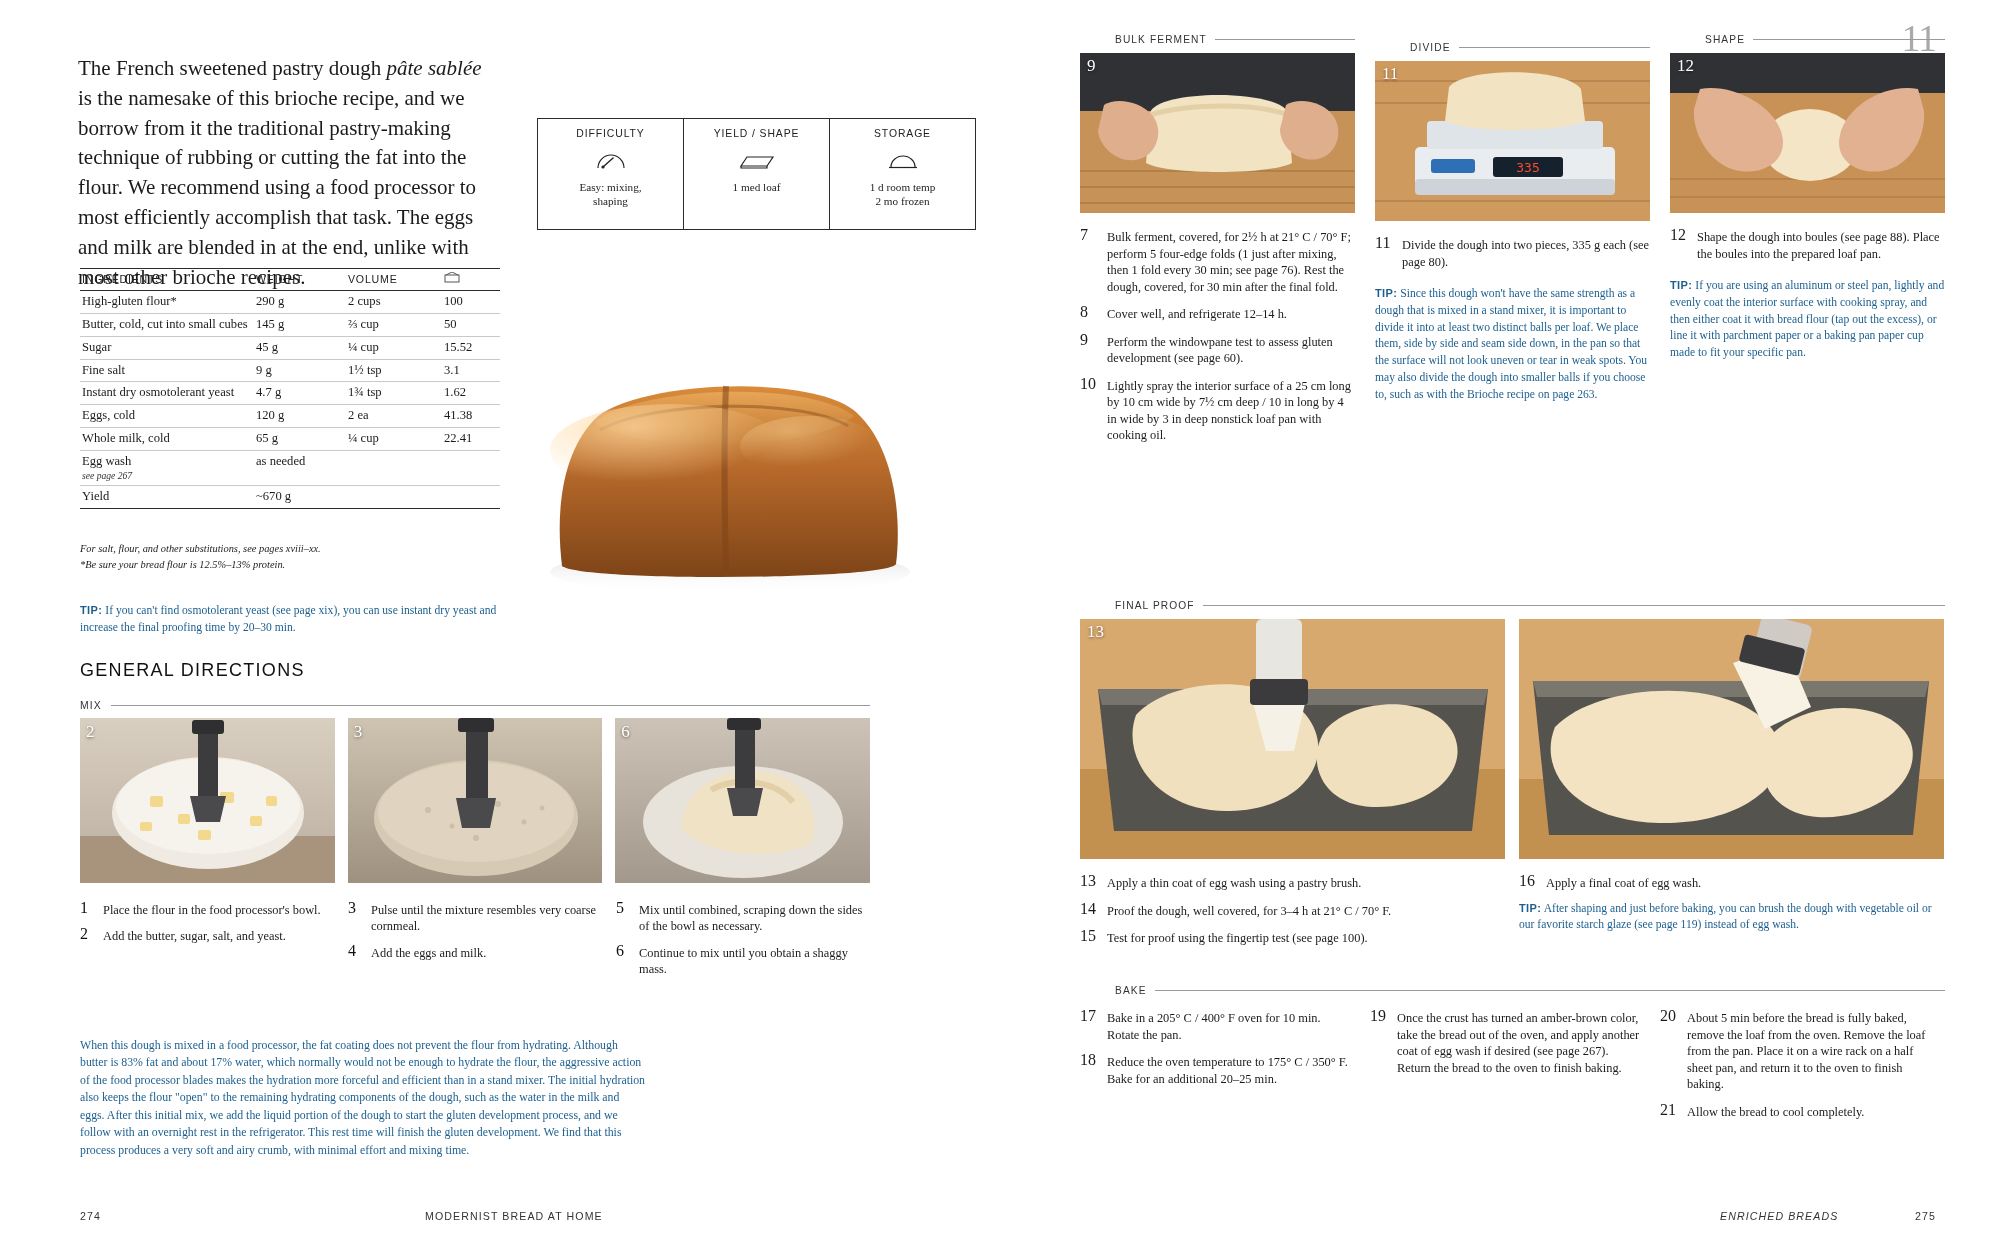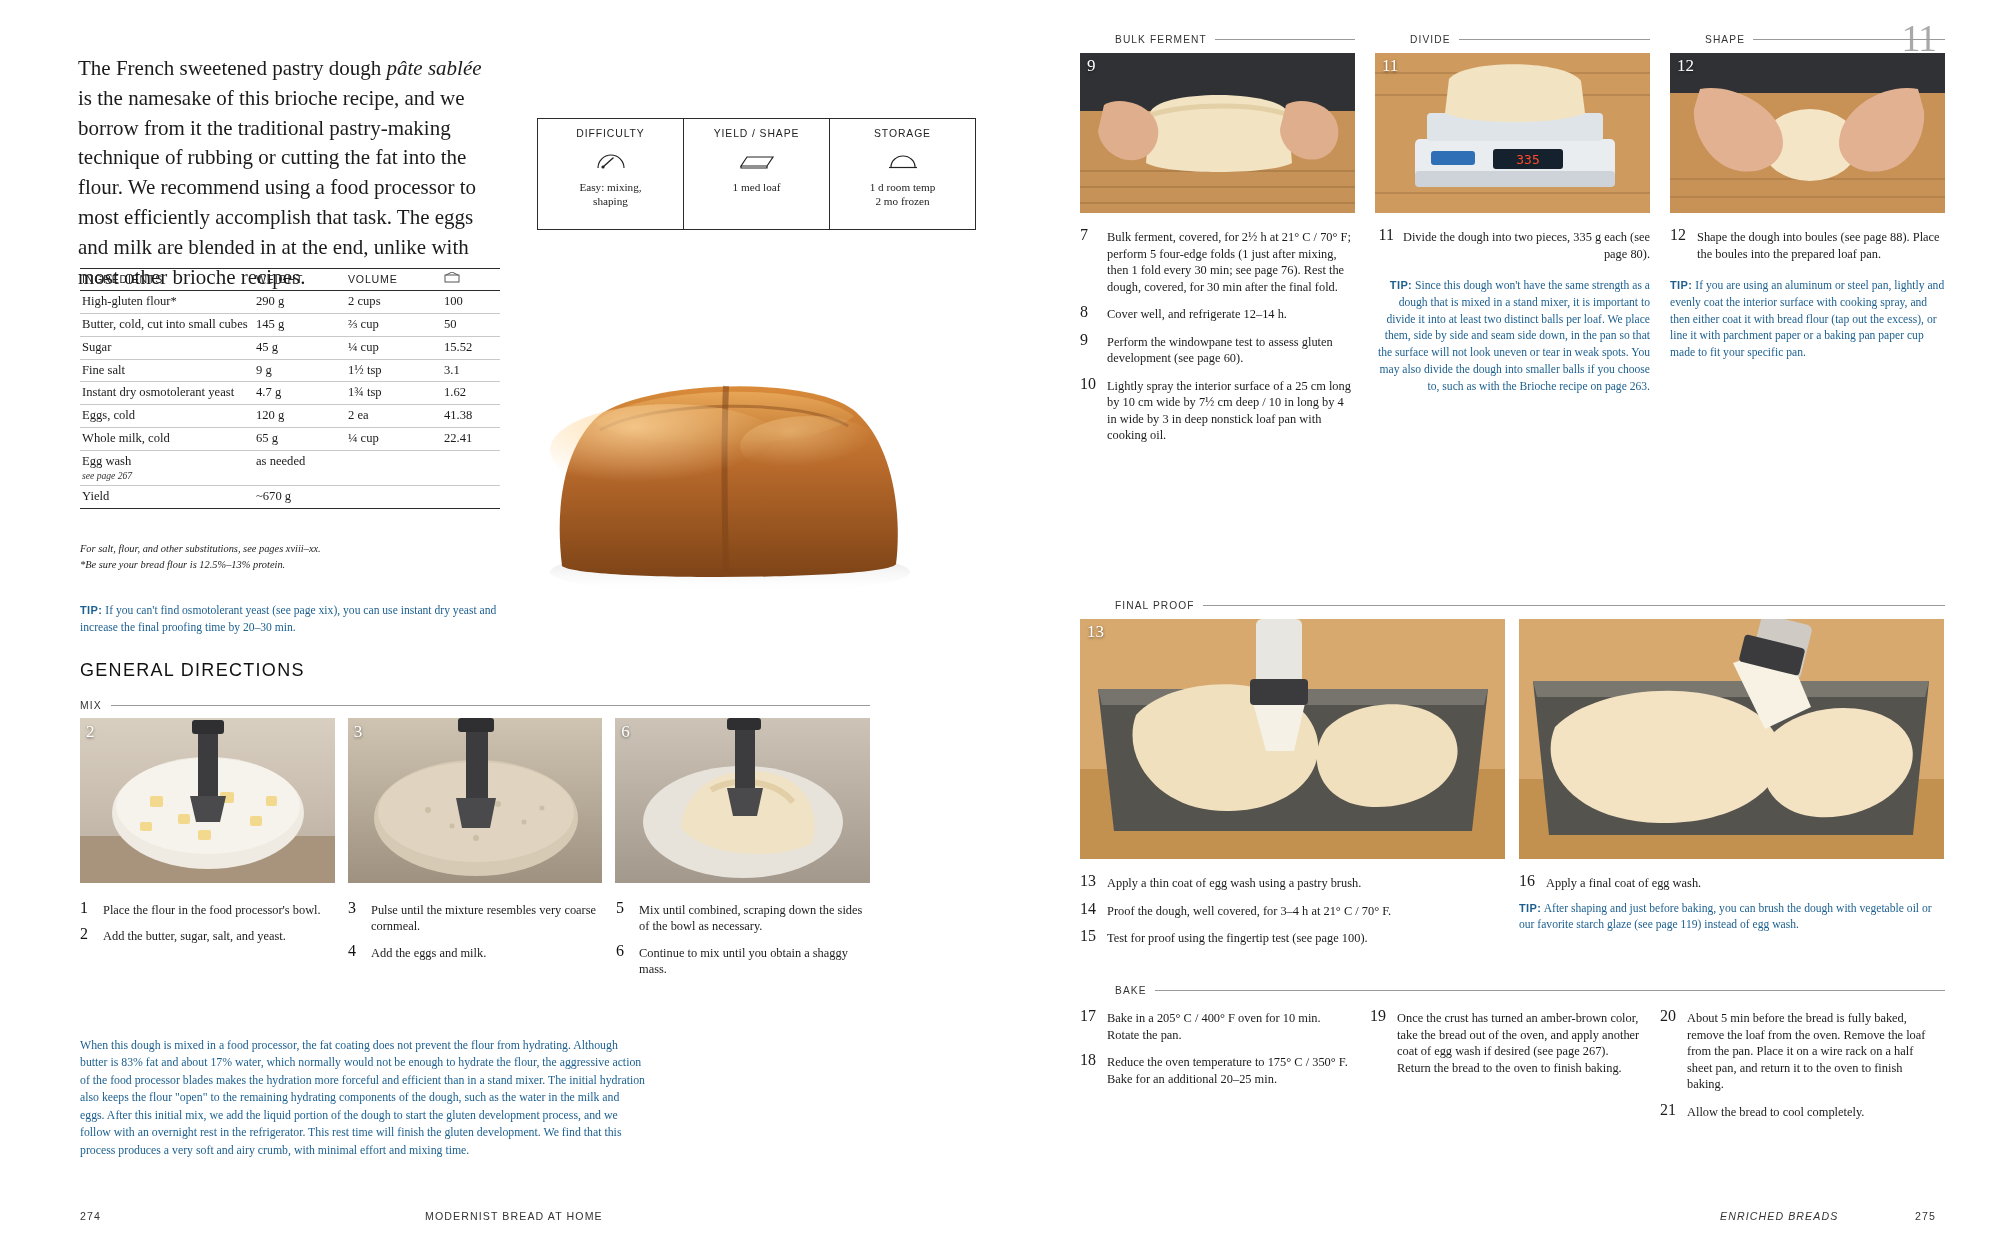--- a/index.html
+++ b/index.html
@@ -427,21 +427,21 @@
           <span class="n">9</span>
           <span class="t">Perform the windowpane test to assess gluten development (see page 60).</span>
         </div>
         <div class="rstep">
           <span class="n">10</span>
           <span class="t">Lightly spray the interior surface of a 25 cm long by 10 cm wide by 7½ cm deep / 10 in long by 4 in wide by 3 in deep nonstick loaf pan with cooking oil.</span>
         </div>
       </div>
     </div>
 
-    <div class="rp" style="left:315px;top:34px;width:275px;text-align:right;">
+    <div class="rp" style="left:315px;top:42px;width:275px;">
       <div class="colrule">
         <span>DIVIDE</span>
         <span class="line"></span>
       </div>
       <div class="rphoto" style="width:275px;height:160px;margin-top:8px;">
         <svg width="275" height="160" viewBox="0 0 275 160" style="position:absolute;inset:0">
           <rect width="275" height="160" fill="#cf9a5d"></rect>
           <g opacity=".3" stroke="#8a6234" stroke-width="2">
             <line x1="0" y1="20" x2="275" y2="20"></line>
               <line x1="0" y1="42" x2="275" y2="42"></line>

